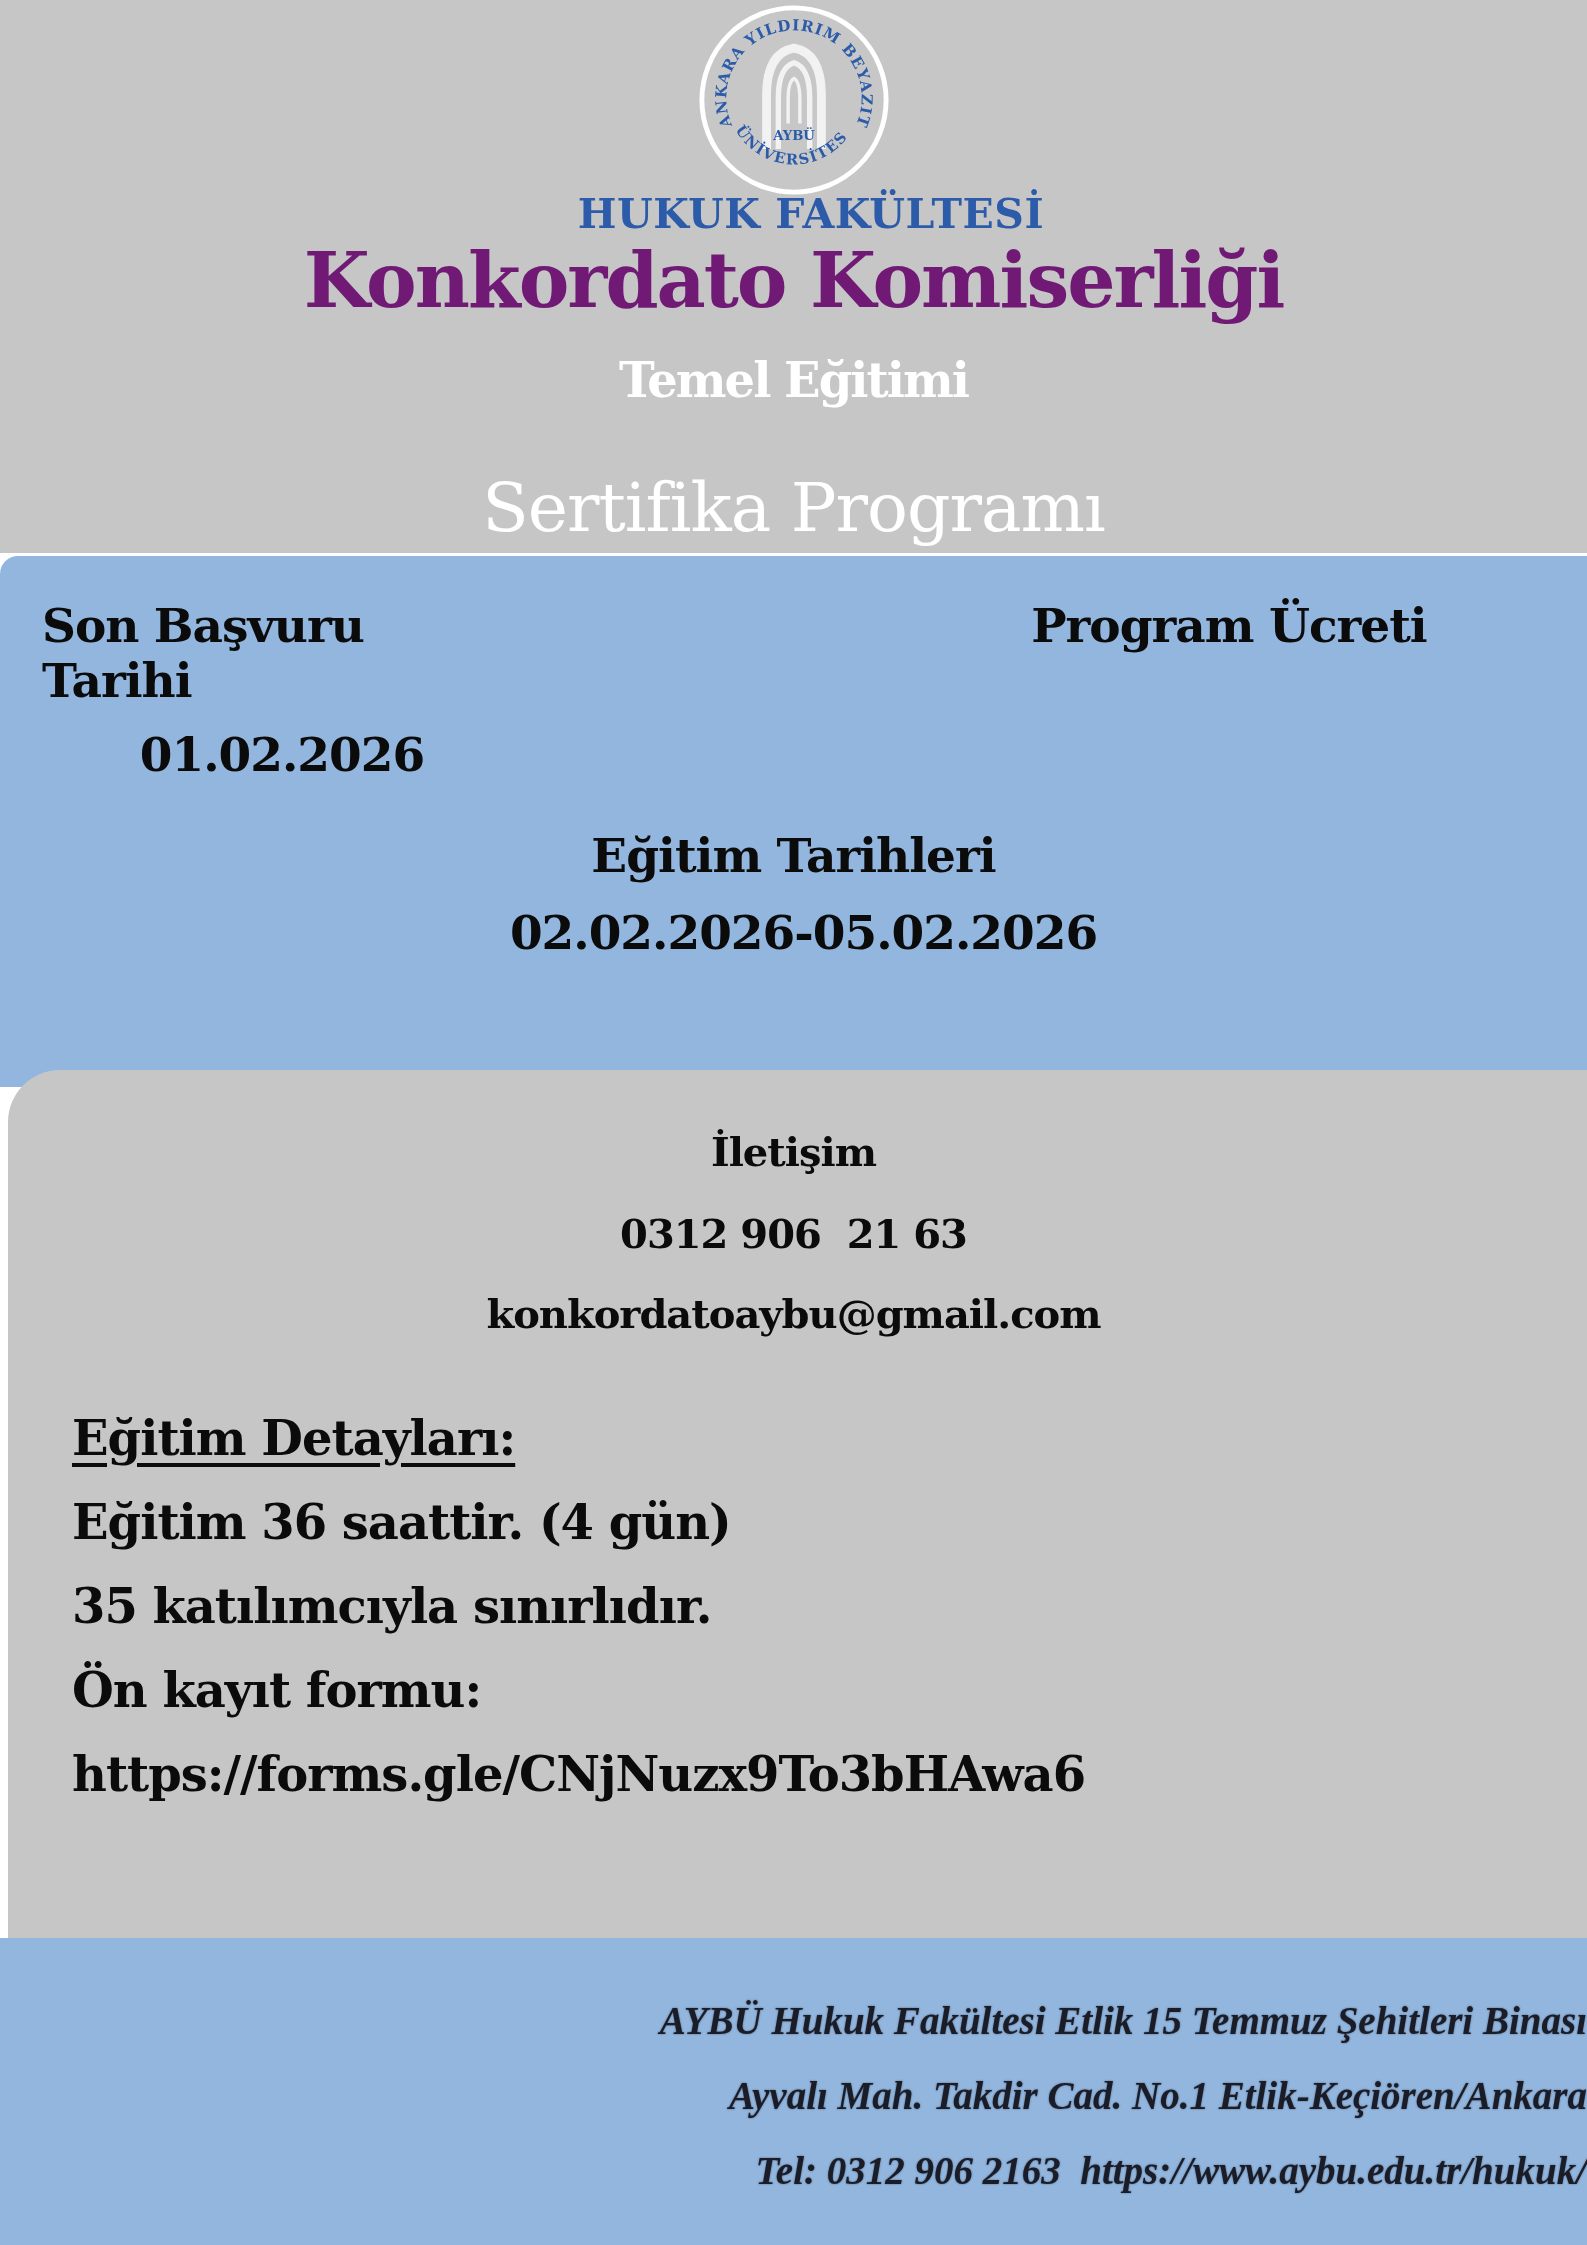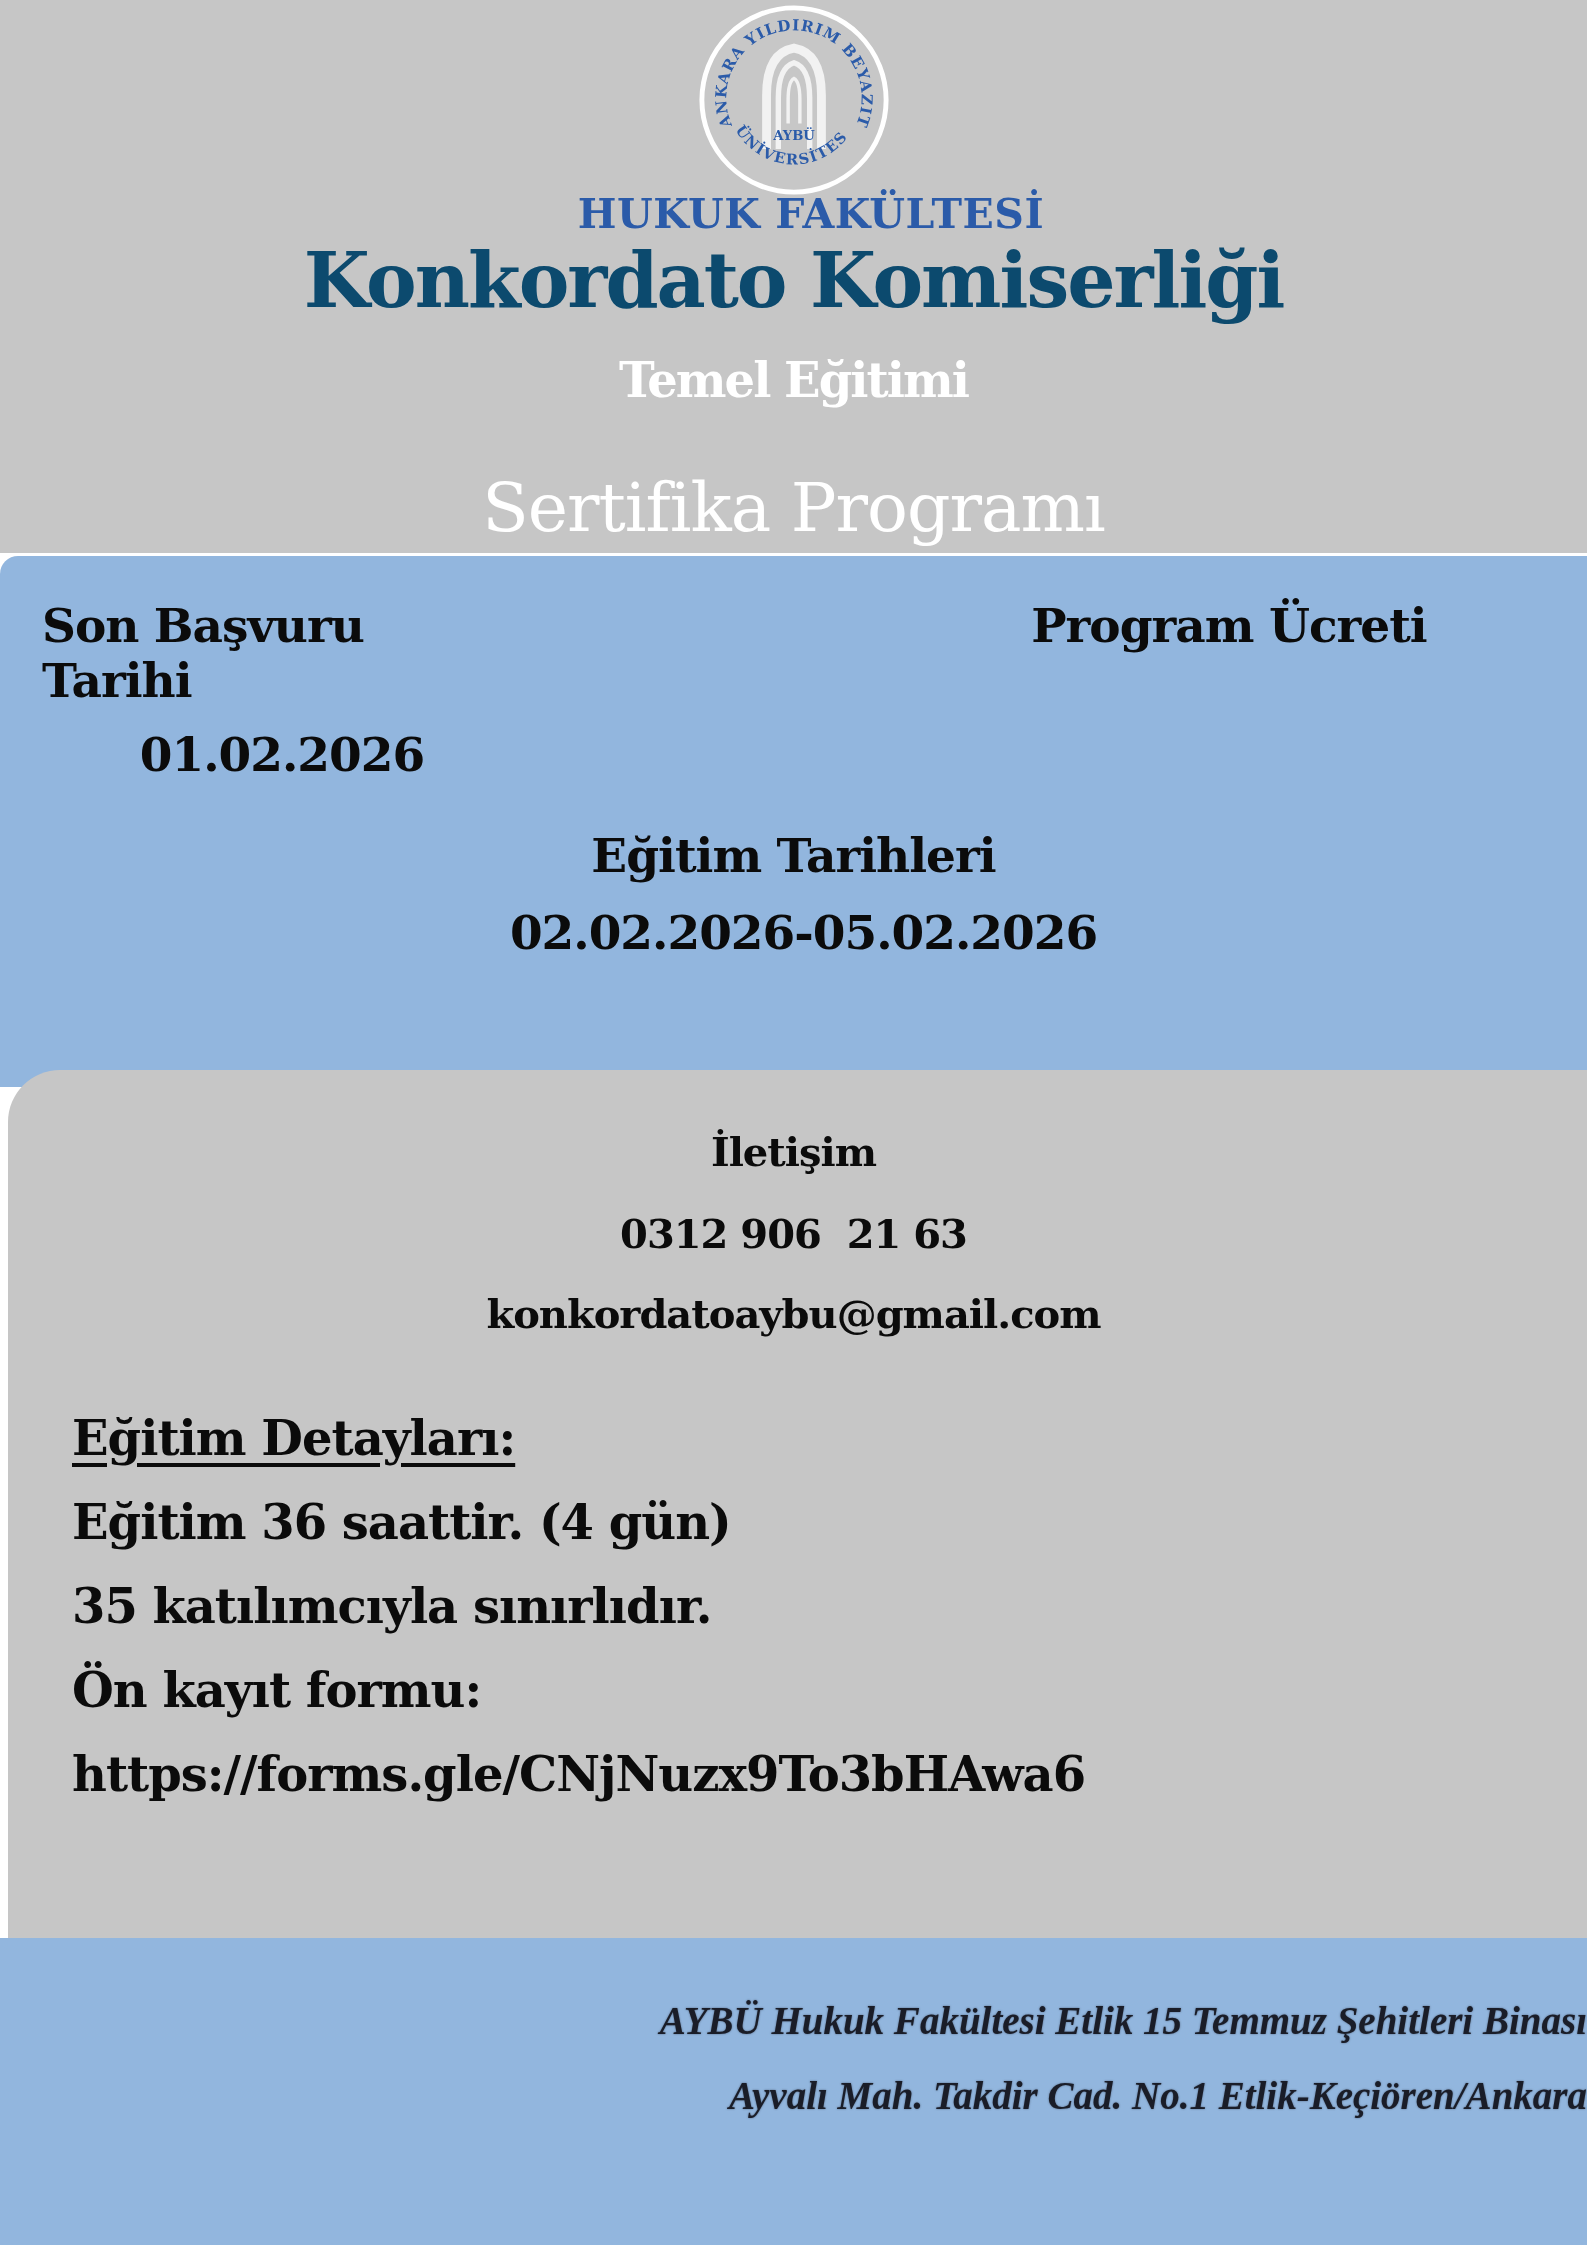--- a/index.html
+++ b/index.html
@@ -33,21 +33,21 @@
   .seal{position:absolute;top:2px;left:50%;transform:translateX(-50%);}
   .faculty{
     position:absolute;top:190px;left:0;right:0;
     text-align:center;
     font-size:41px;font-weight:bold;color:var(--logoBlue);
     letter-spacing:0.5px;
     padding-left:35px;
   }
   .title1{
     position:absolute;top:236px;left:0;right:0;text-align:center;
-    font-size:76px;font-weight:bold;color:#0c4a6e;letter-spacing:-2px;
+    font-size:76px;font-weight:bold;color:#701a75;letter-spacing:-2px;
   }
   .title2{
     position:absolute;top:352px;left:0;right:0;text-align:center;
     font-size:48px;font-weight:bold;color:#ffffff;letter-spacing:-2px;
   }
   .subtitle{
     position:absolute;top:468px;left:0;right:0;text-align:center;
     font-size:68px;font-weight:normal;color:#ffffff;letter-spacing:-1px;
   }
   
@@ -144,14 +144,15 @@
     <div class="details-heading">Eğitim Detayları:</div>
     <div>Eğitim 36 saattir. (4 gün)</div>
     <div>35 katılımcıyla sınırlıdır.</div>
     <div>Ön kayıt formu:</div>
     <div>https://forms.gle/CNjNuzx9To3bHAwa6</div>
   </div>
 
   <div class="footer-blue"></div>
   <div class="footer-line f1">AYBÜ Hukuk Fakültesi Etlik 15 Temmuz Şehitleri Binası</div>
   <div class="footer-line f2">Ayvalı Mah. Takdir Cad. No.1 Etlik-Keçiören/Ankara</div>
+  <div class="footer-line f3">Tel: 0312 906 2163  https://www.aybu.edu.tr/hukuk/</div>
 
 </div>
 
 </body></html>

